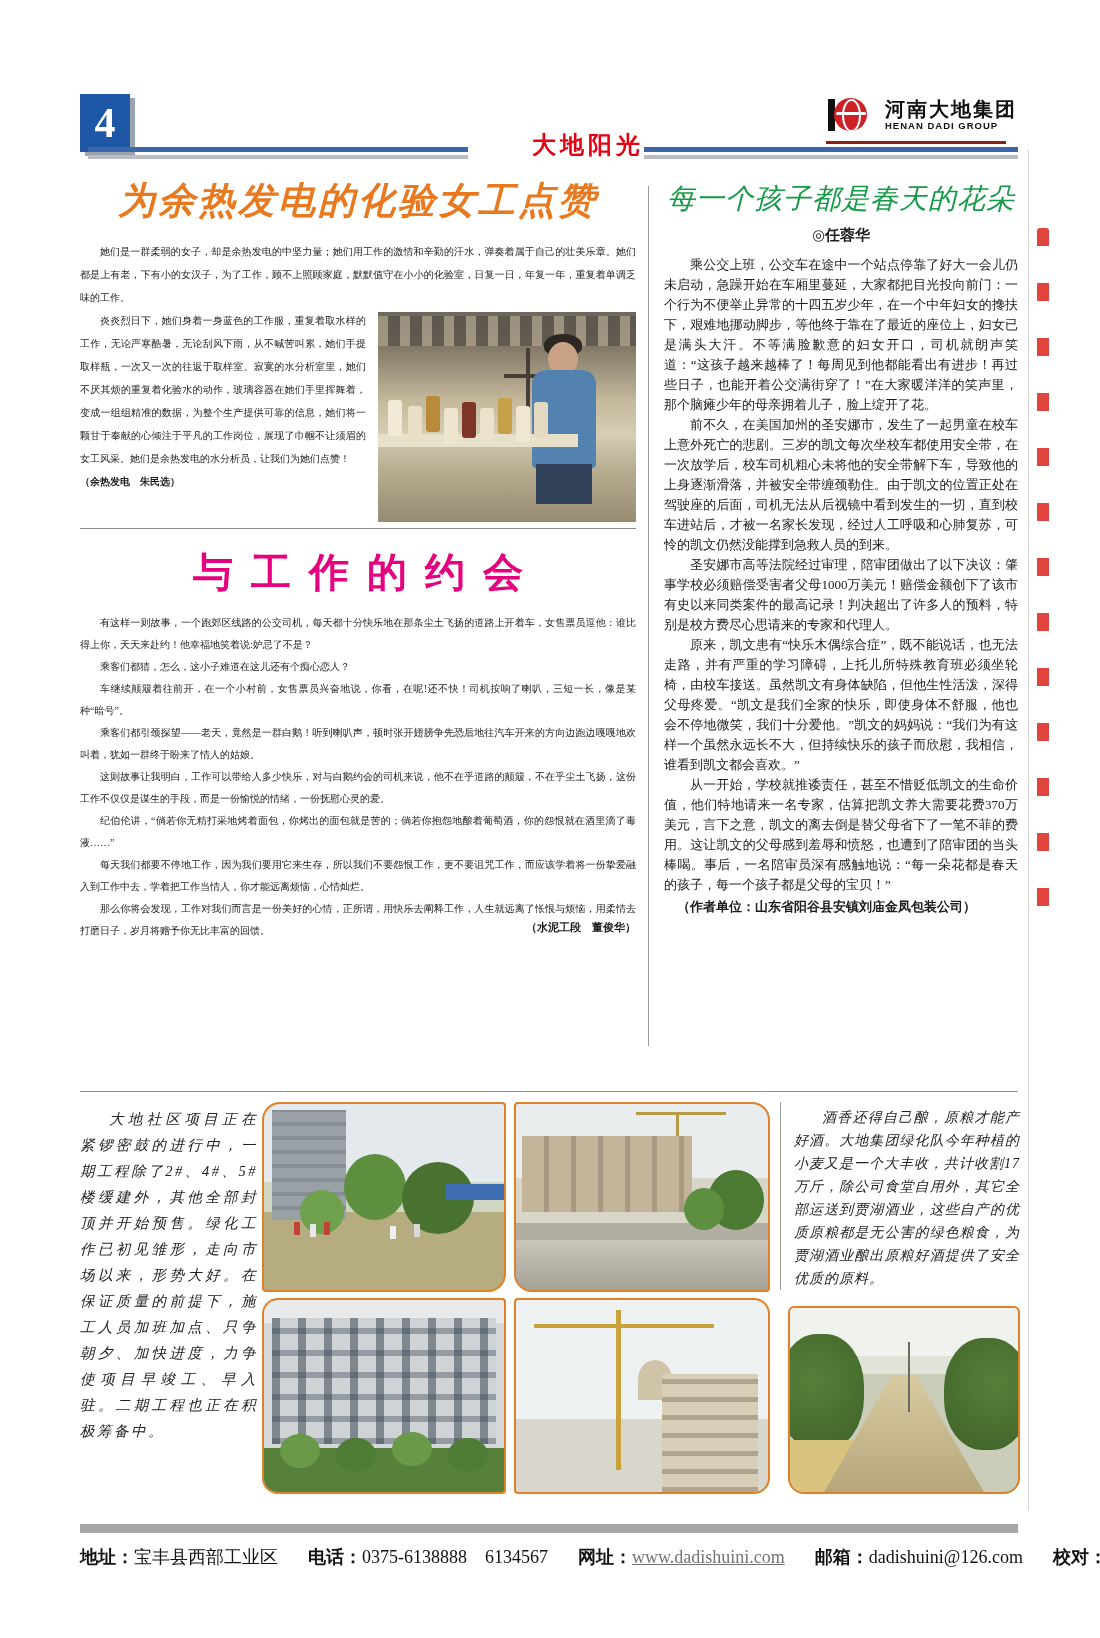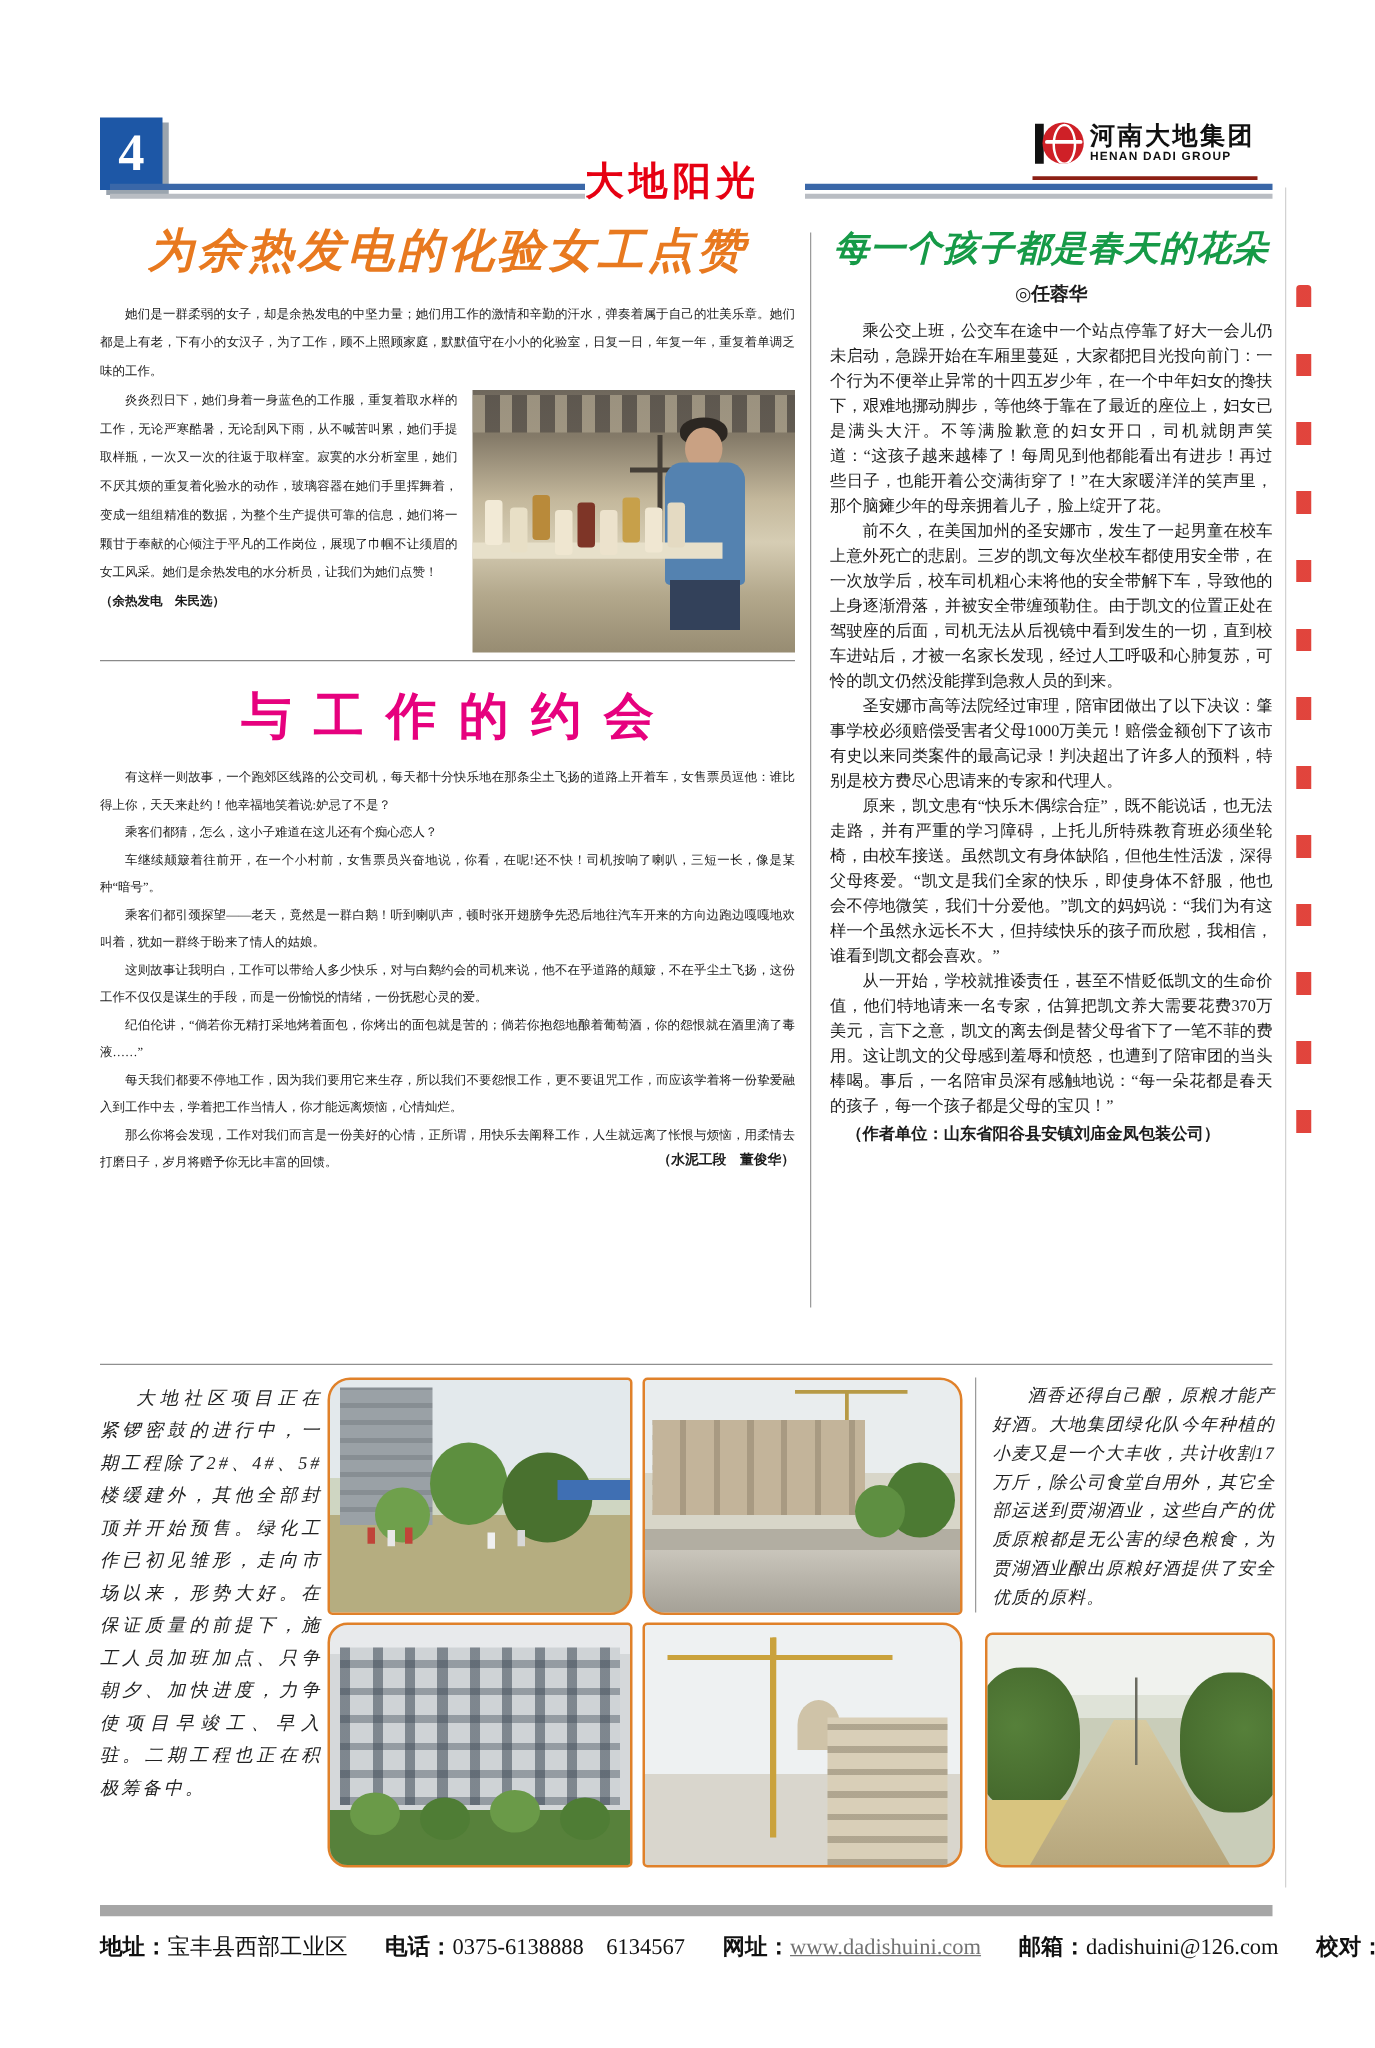--- a/index.html
+++ b/index.html
@@ -5,22 +5,22 @@
   html,body{margin:0;padding:0;background:#e8e8e8;}
   #page{position:relative;width:1100px;height:1638px;background:#ffffff;margin:0 auto;overflow:hidden;
         font-family:"Liberation Serif","DejaVu Serif",serif;color:#1b1b1b;}
   
   .pagenum{position:absolute;left:80px;top:94px;width:50px;height:58px;background:#1d57a6;color:#fff;
            font:bold 42px/58px "Liberation Serif",serif;text-align:center;box-shadow:5px 4px 0 #9aa4ae;}
   .rule-blue{position:absolute;left:88px;top:147px;width:930px;height:5px;background:#3a67a8;}
   .rule-gray{position:absolute;left:88px;top:155px;width:930px;height:4px;background:#b9bdc3;}
   .masthead{position:absolute;left:468px;top:121px;width:176px;height:48px;background:#fff;z-index:3;
             color:#e60012;font-family:"Liberation Sans","DejaVu Sans",sans-serif;font-weight:800;
-            font-size:31px;line-height:48px;text-align:left;letter-spacing:4px;}
-  .logo{position:absolute;left:826px;top:95px;z-index:3;display:flex;align-items:center;gap:4px;background:#fff;padding:2px 6px 4px 2px;}
+            font-size:24px;line-height:48px;text-align:right;letter-spacing:4px;}
+  .logo{position:absolute;left:826px;top:95px;z-index:3;display:flex;align-items:center;gap:17px;background:#fff;padding:2px 6px 4px 2px;}
   .globe{position:relative;width:40px;height:36px;}
   .globe .bar{position:absolute;left:0;top:2px;width:7px;height:32px;background:#111;}
   .globe .circ{position:absolute;left:6px;top:1px;width:33px;height:33px;border-radius:50%;background:#cf2027;overflow:hidden;}
   .globe .circ::before{content:"";position:absolute;left:2px;top:14px;width:30px;height:3px;background:#fff;border-radius:2px;}
   .globe .circ::after{content:"";position:absolute;left:8px;top:1px;width:15px;height:29px;border:2.5px solid #fff;border-radius:50%;}
   .logo-cn{font-family:"Liberation Sans","DejaVu Sans",sans-serif;font-weight:800;font-size:20px;letter-spacing:2px;color:#101010;line-height:22px;}
   .logo-en{font-family:"Liberation Sans","DejaVu Sans",sans-serif;font-weight:700;font-size:9.5px;letter-spacing:1px;color:#101010;line-height:12px;}
   .logo-underline{position:absolute;left:826px;top:141px;width:180px;height:3px;background:#8c1f14;z-index:4;}
   
   .edge-line{position:absolute;left:1028px;top:150px;width:1px;height:1360px;background:#d2d2d2;}
@@ -29,21 +29,21 @@
   
   .col-left{position:absolute;left:80px;top:176px;width:556px;}
   .col-right{position:absolute;left:664px;top:180px;width:354px;}
   .vdiv{position:absolute;left:648px;top:186px;width:1px;height:860px;background:#9b9b9b;}
   .hdiv{position:absolute;left:80px;top:1091px;width:938px;height:1px;background:#8f8f8f;}
   
   .t1{margin:0 0 14px;text-align:center;color:#e8791f;font-style:italic;font-weight:bold;
       font-size:37px;letter-spacing:3px;font-family:"DejaVu Serif",serif;}
   .t2{margin:16px 0 12px;text-align:center;color:#e6017e;font-family:"Liberation Sans","DejaVu Sans",sans-serif;
       font-weight:800;font-size:40px;letter-spacing:18px;text-indent:18px;}
-  .t3{margin:0 0 8px;text-align:center;color:#169a47;font-style:italic;font-weight:bold;
+  .t3{margin:0 0 8px;text-align:center;color:#169a47;font-style:italic;font-weight:normal;
       font-size:28px;letter-spacing:1px;font-family:"DejaVu Serif",serif;}
   .author{margin:0 0 10px;text-align:center;font-weight:bold;font-size:15px;}
   
   .a1body p,.a2body p{margin:0;font-size:10px;line-height:23px;text-align:justify;text-indent:2em;}
   .a2body p{line-height:22px;}
   .a3body p{margin:0;font-size:13px;line-height:20px;text-align:justify;text-indent:2em;}
   .sig{font-weight:bold;text-align:right;padding-right:6px;text-indent:0 !important;}
   .sig2{font-weight:bold;text-align:right;font-size:11px;margin-top:-22px;}
   .sig3{font-weight:bold;font-size:13px;line-height:20px;text-indent:1em;margin-top:2px;}
   .sep{border:none;border-top:1px solid #8a8a8a;margin:16px 0 0;clear:both;}

